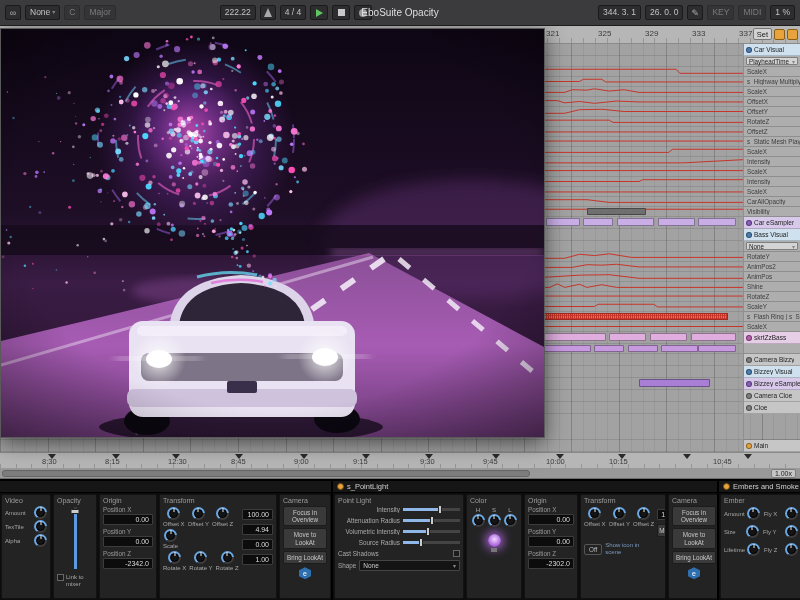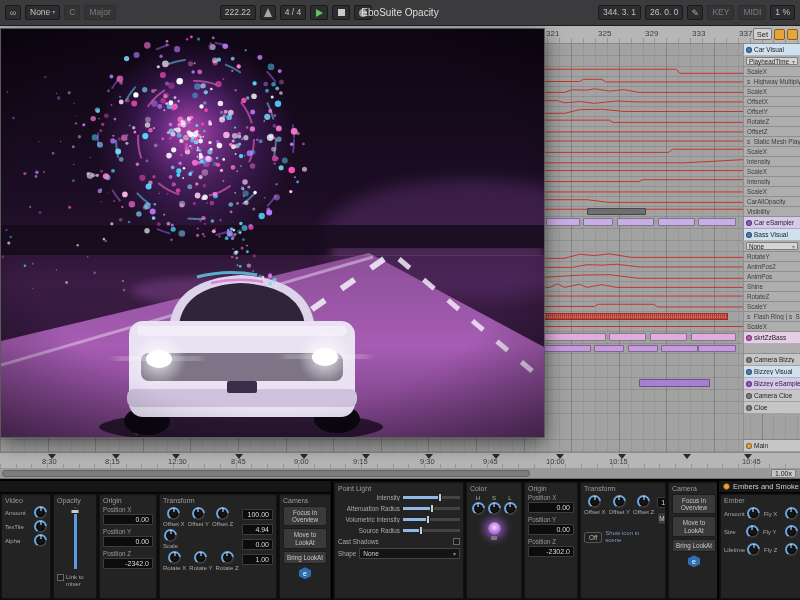--- a/index.html
+++ b/index.html
@@ -546,21 +546,21 @@
       <span class="tlabel" style="left: 105px;">8:15</span>
       <span class="tlabel" style="left: 168px;">12:30</span>
       <span class="tlabel" style="left: 231px;">8:45</span>
       <span class="tlabel" style="left: 294px;">9:00</span>
       <span class="tlabel" style="left: 353px;">9:15</span>
       <span class="tlabel" style="left: 420px;">9:30</span>
       <span class="tlabel" style="left: 483px;">9:45</span>
       <span class="tlabel" style="left: 546px;">10:00</span>
       <span class="tlabel" style="left: 609px;">10:15</span>
       <span class="tlabel" style="left: 689px; margin-top: 44px;">10:30</span>
-      <span class="tlabel" style="left: 742px;">10:45</span>
+      <span class="tlabel" style="left: 713px;">10:45</span>
       <span class="tmark" style="left: 48px;"></span>
       <span class="tmark" style="left: 112px;"></span>
       <span class="tmark" style="left: 172px;"></span>
       <span class="tmark" style="left: 235px;"></span>
       <span class="tmark" style="left: 300px;"></span>
       <span class="tmark" style="left: 362px;"></span>
       <span class="tmark" style="left: 425px;"></span>
       <span class="tmark" style="left: 492px;"></span>
       <span class="tmark" style="left: 556px;"></span>
       <span class="tmark" style="left: 618px;"></span>
@@ -1230,20 +1230,24 @@
               <div class="cbtn">Focus in Overview</div>
               <div class="cbtn">Move to LookAt</div>
               <div class="cbtn">Bring LookAt</div>
             </div>
           <div class="hexlogo">e</div>
         </section>
       </div>
     </div>
 
     <div class="device" style="width:386px">
+      <div class="dev-title">
+        <span class="dev-dot"></span>
+        <span class="dev-name">s_PointLight</span>
+      </div>
       <div class="dev-body">
         <section class="sec" style="width:130px">
           <div class="sec-title">Point Light</div>
           <div id="plsliders">
               <div class="srow">
                 <span class="slabel">Intensity</span>
                 <div class="strack">
                   <div class="sfill" style="width: 62%;"></div>
                   <div class="shandle" style="left: 62%;"></div>
                 </div>

